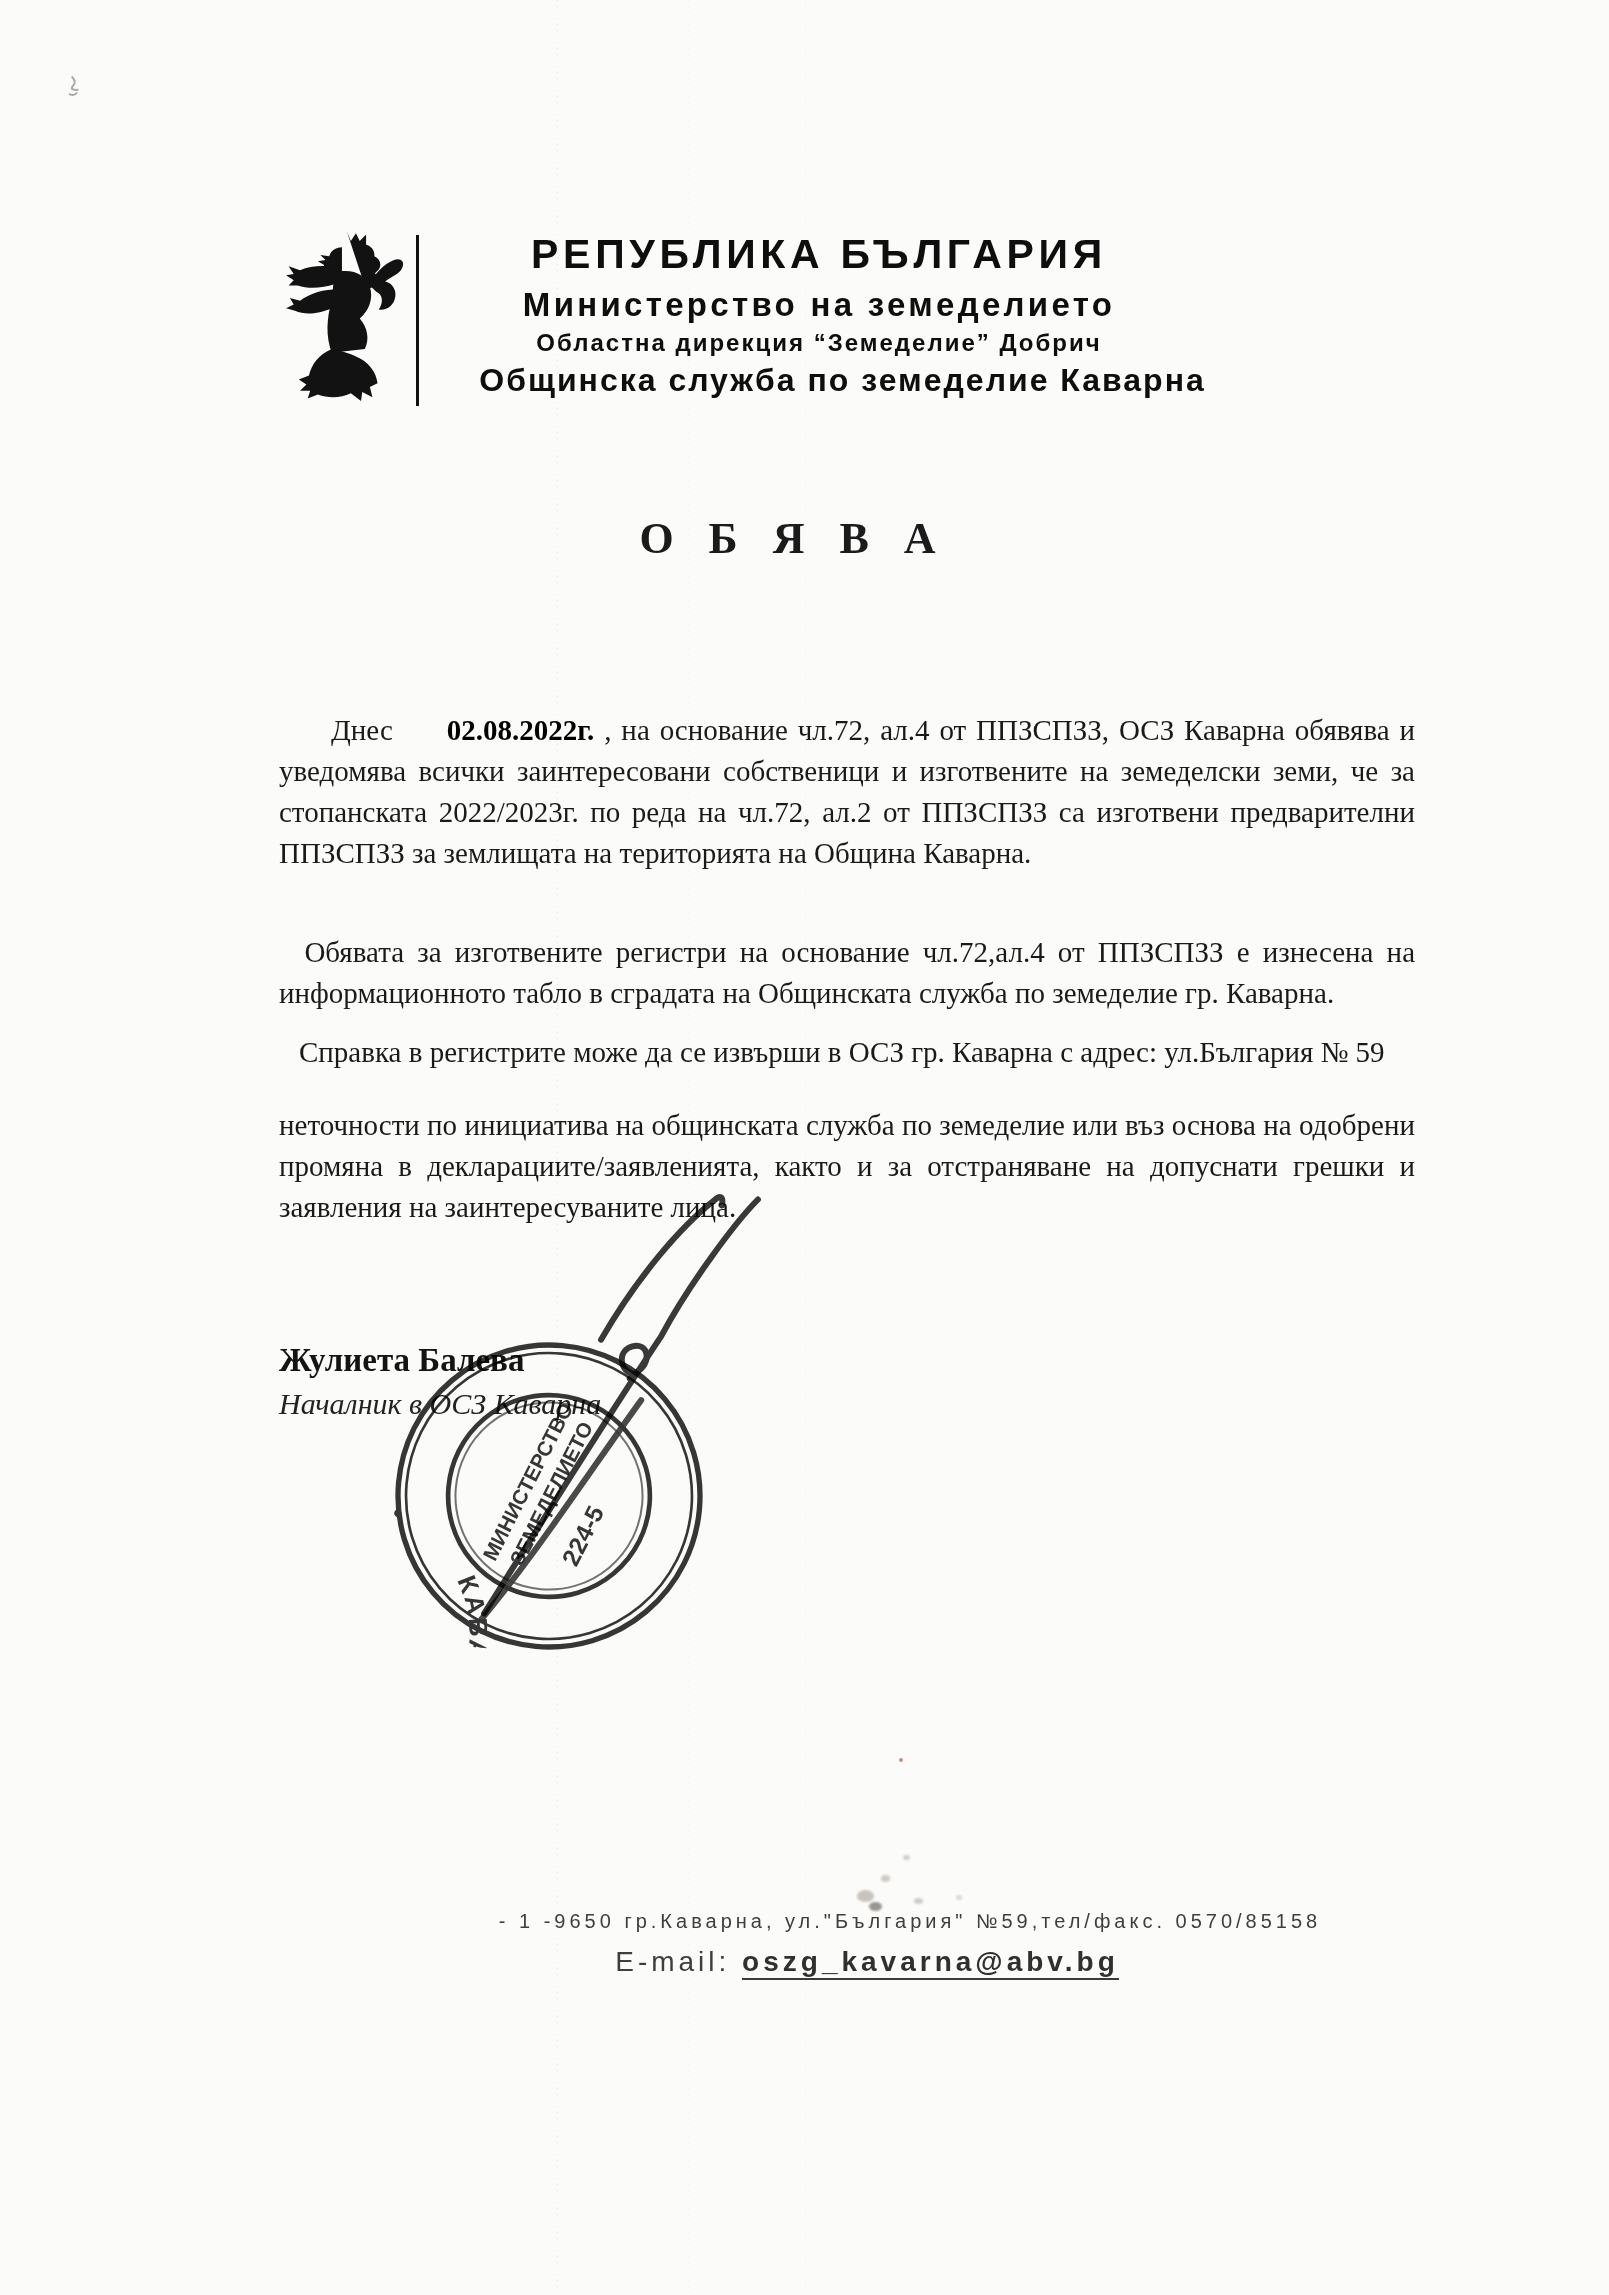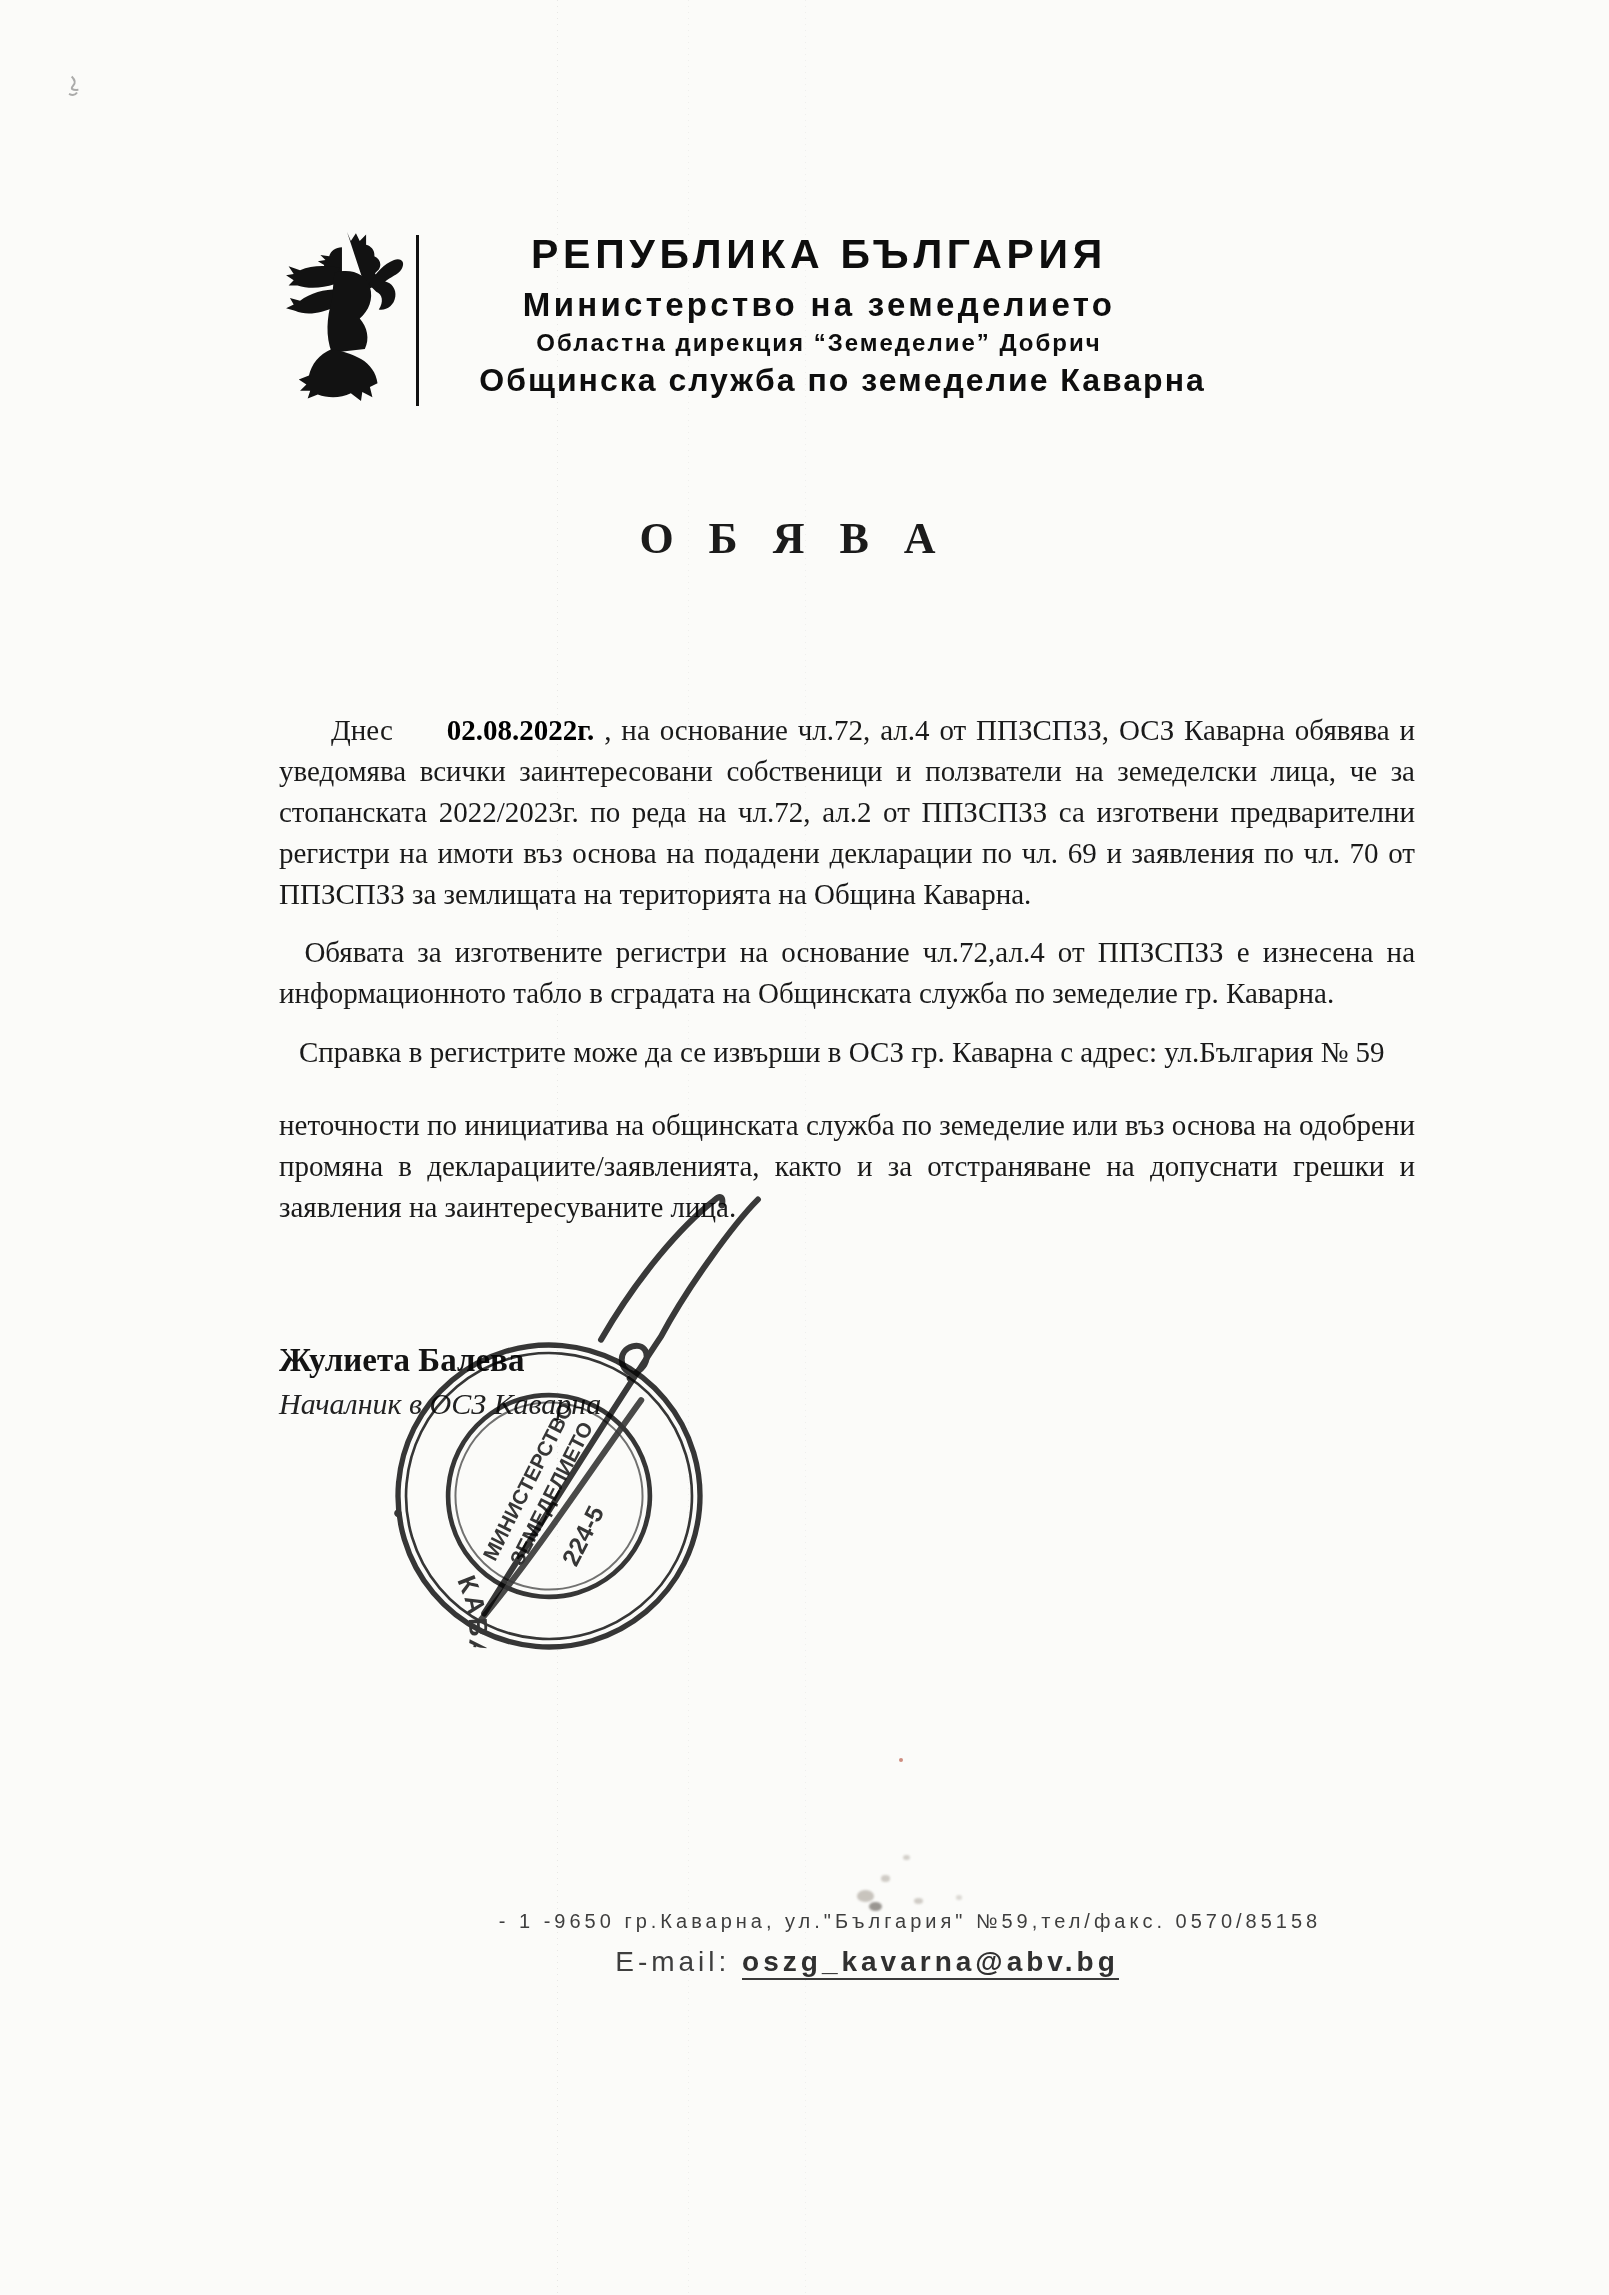--- a/index.html
+++ b/index.html
@@ -91,23 +91,22 @@
     <div class="l2">Министерство на земеделието</div>
     <div class="l3">Областна дирекция “Земеделие” Добрич</div>
     <div class="l4">Общинска служба по земеделие Каварна</div>
   </div>
 
   <div class="title">О Б Я В А</div>
 
   <div class="doc-text">
       <div class="para">
         <div class="line just" style="text-indent: 52px;"><span>Днес </span><b>02.08.2022г.</b><span> , на основание чл.72, ал.4 от ППЗСПЗЗ, ОСЗ Каварна обявява и</span></div>
-        <div class="line just"><span>уведомява всички заинтересовани собственици и ползватели на земеделски лица, че за</span></div>
+        <div class="line just"><span>уведомява всички заинтересовани собственици и изготвените на земеделски земи, че за</span></div>
         <div class="line just"><span>стопанската 2022/2023г. по реда на чл.72, ал.2 от ППЗСПЗЗ са изготвени предварителни</span></div>
-        <div class="line just"><span>регистри на имоти въз основа на подадени декларации по чл. 69 и заявления по чл. 70 от</span></div>
         <div class="line"><span>ППЗСПЗЗ за землищата на територията на Община Каварна.</span></div>
       </div>
       <div class="para">
         <div class="line just" style="text-indent: 25.4px;"><span>Обявата за изготвените регистри на основание чл.72,ал.4 от ППЗСПЗЗ е изнесена на</span></div>
         <div class="line"><span>информационното табло в сградата на Общинската служба по земеделие гр. Каварна.</span></div>
       </div>
       <div class="para">
         <div class="line" style="text-indent: 20px;"><span>Справка в регистрите може да се извърши в ОСЗ гр. Каварна с адрес: ул.България № 59</span></div>
       </div>
       <div class="para">

